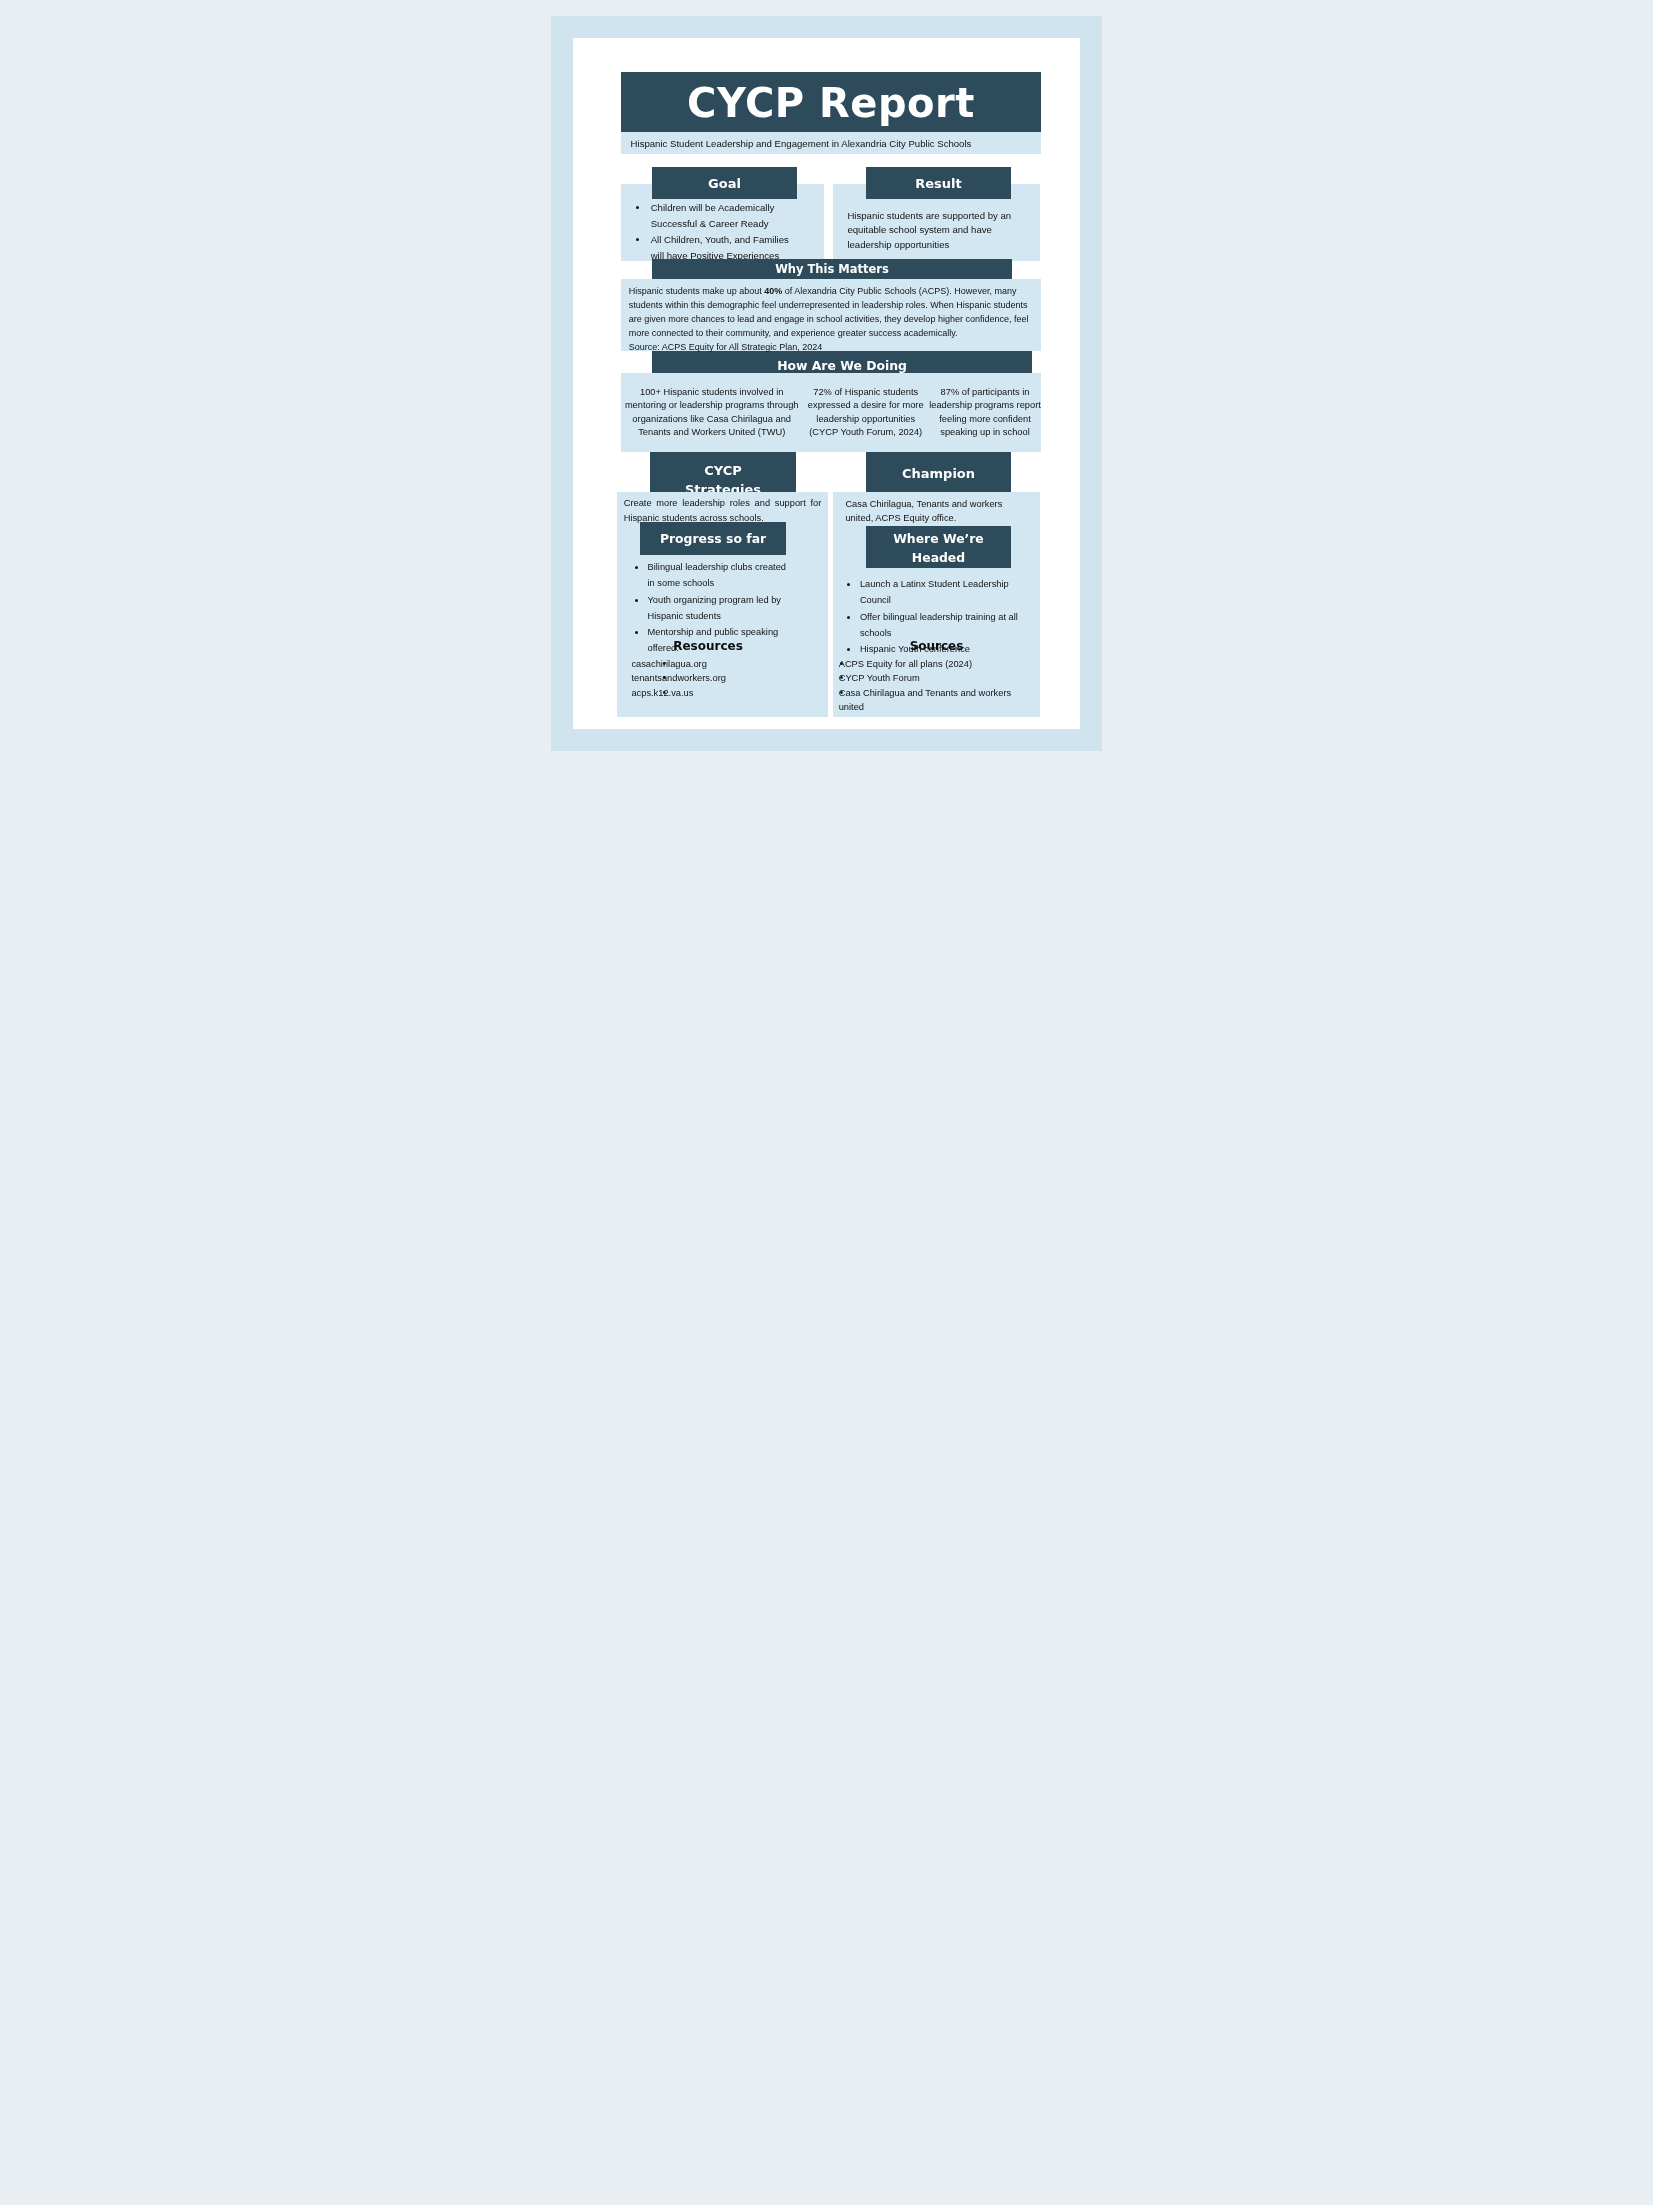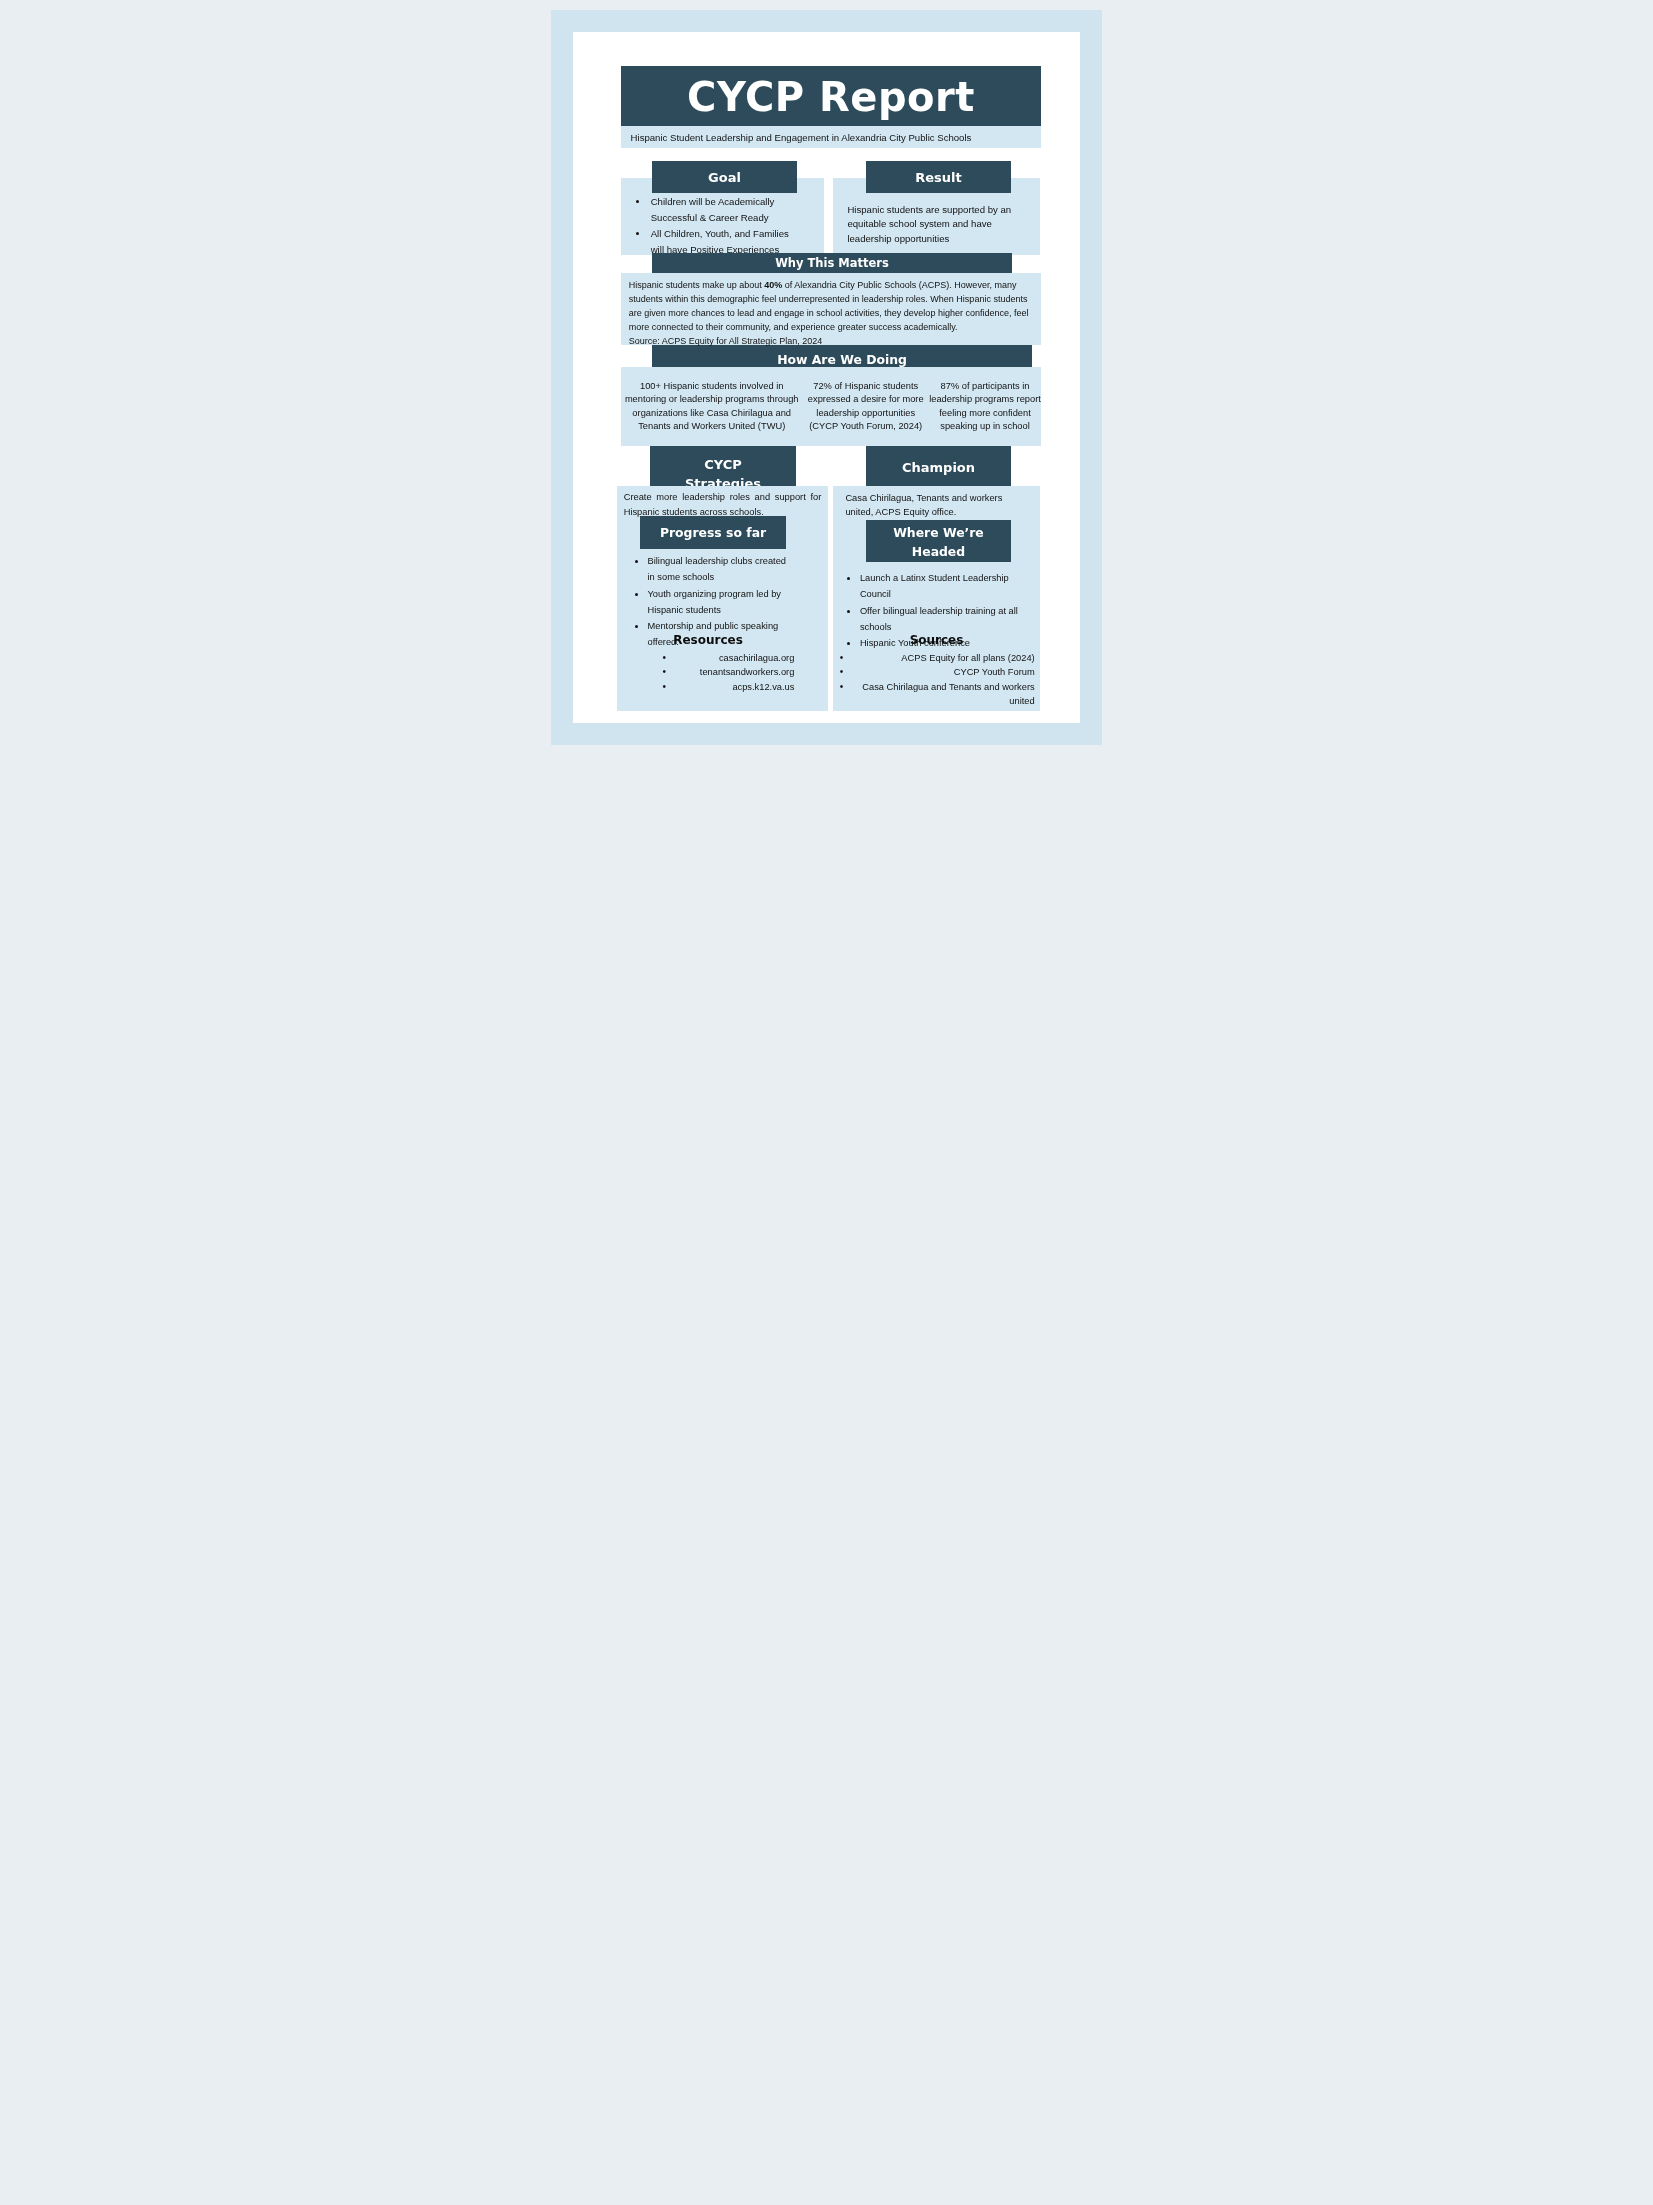--- a/index.html
+++ b/index.html
@@ -1,20 +1,20 @@
 <!DOCTYPE html>
 <html style="font-size:7.7px"><head>
 <meta charset="utf-8">
 <style>
   * { margin:0; padding:0; box-sizing:border-box; }
   html,body { background:#e8eef2; }
   .page {
     position:relative; width:551px; height:735px; background:#ffffff;
     font-family:"Liberation Sans", sans-serif; color:#121212; overflow:hidden;
-    margin:10px auto;
+    margin:16px auto;
   }
   .frame { position:absolute; inset:0; border:22px solid #d0e4ef; z-index:9; pointer-events:none; }
 
   .dark { background:#2d4b5a; color:#ffffff; }
   .light { background:#d3e7f2; }
 
   .headfont { font-family:"DejaVu Sans", sans-serif; font-weight:800; }
 
   
   .title-band { position:absolute; left:70px; top:56px; width:420px; height:61px;
@@ -68,21 +68,21 @@
     line-height:19px; font-size:12.4px; text-align:center; }
   .headed-list { position:absolute; top:84px; left:14.4px; width:188px; list-style:disc;
     padding-left:11.5px; font-size:9.3px; line-height:16.3px; }
   .headed-list li { padding-left:1px; }
 
   .list-title { position:absolute; font-size:12px; color:#0d0d0d; text-align:center; }
   .resources-title { top:147px; left:0; width:182px; }
   .sources-title   { top:147px; left:15px; width:177px; }
 
   .dotlist { position:absolute; list-style:none; font-size:9.3px; }
-  .dotlist li { position:relative; text-align:right; line-height:14.4px; }
+  .dotlist li { position:relative; text-align:left; line-height:14.4px; }
   .dotlist li::before { content:"\2022"; position:absolute; font-size:10px; }
   .resources-list { top:165px; left:14.4px; width:163px; }
   .resources-list li::before { left:31px; }
   .sources-list { top:165px; left:5.7px; width:196px; }
   .sources-list li::before { left:1px; }
 </style>
 </head>
 <body>
 
 <div class="page">

